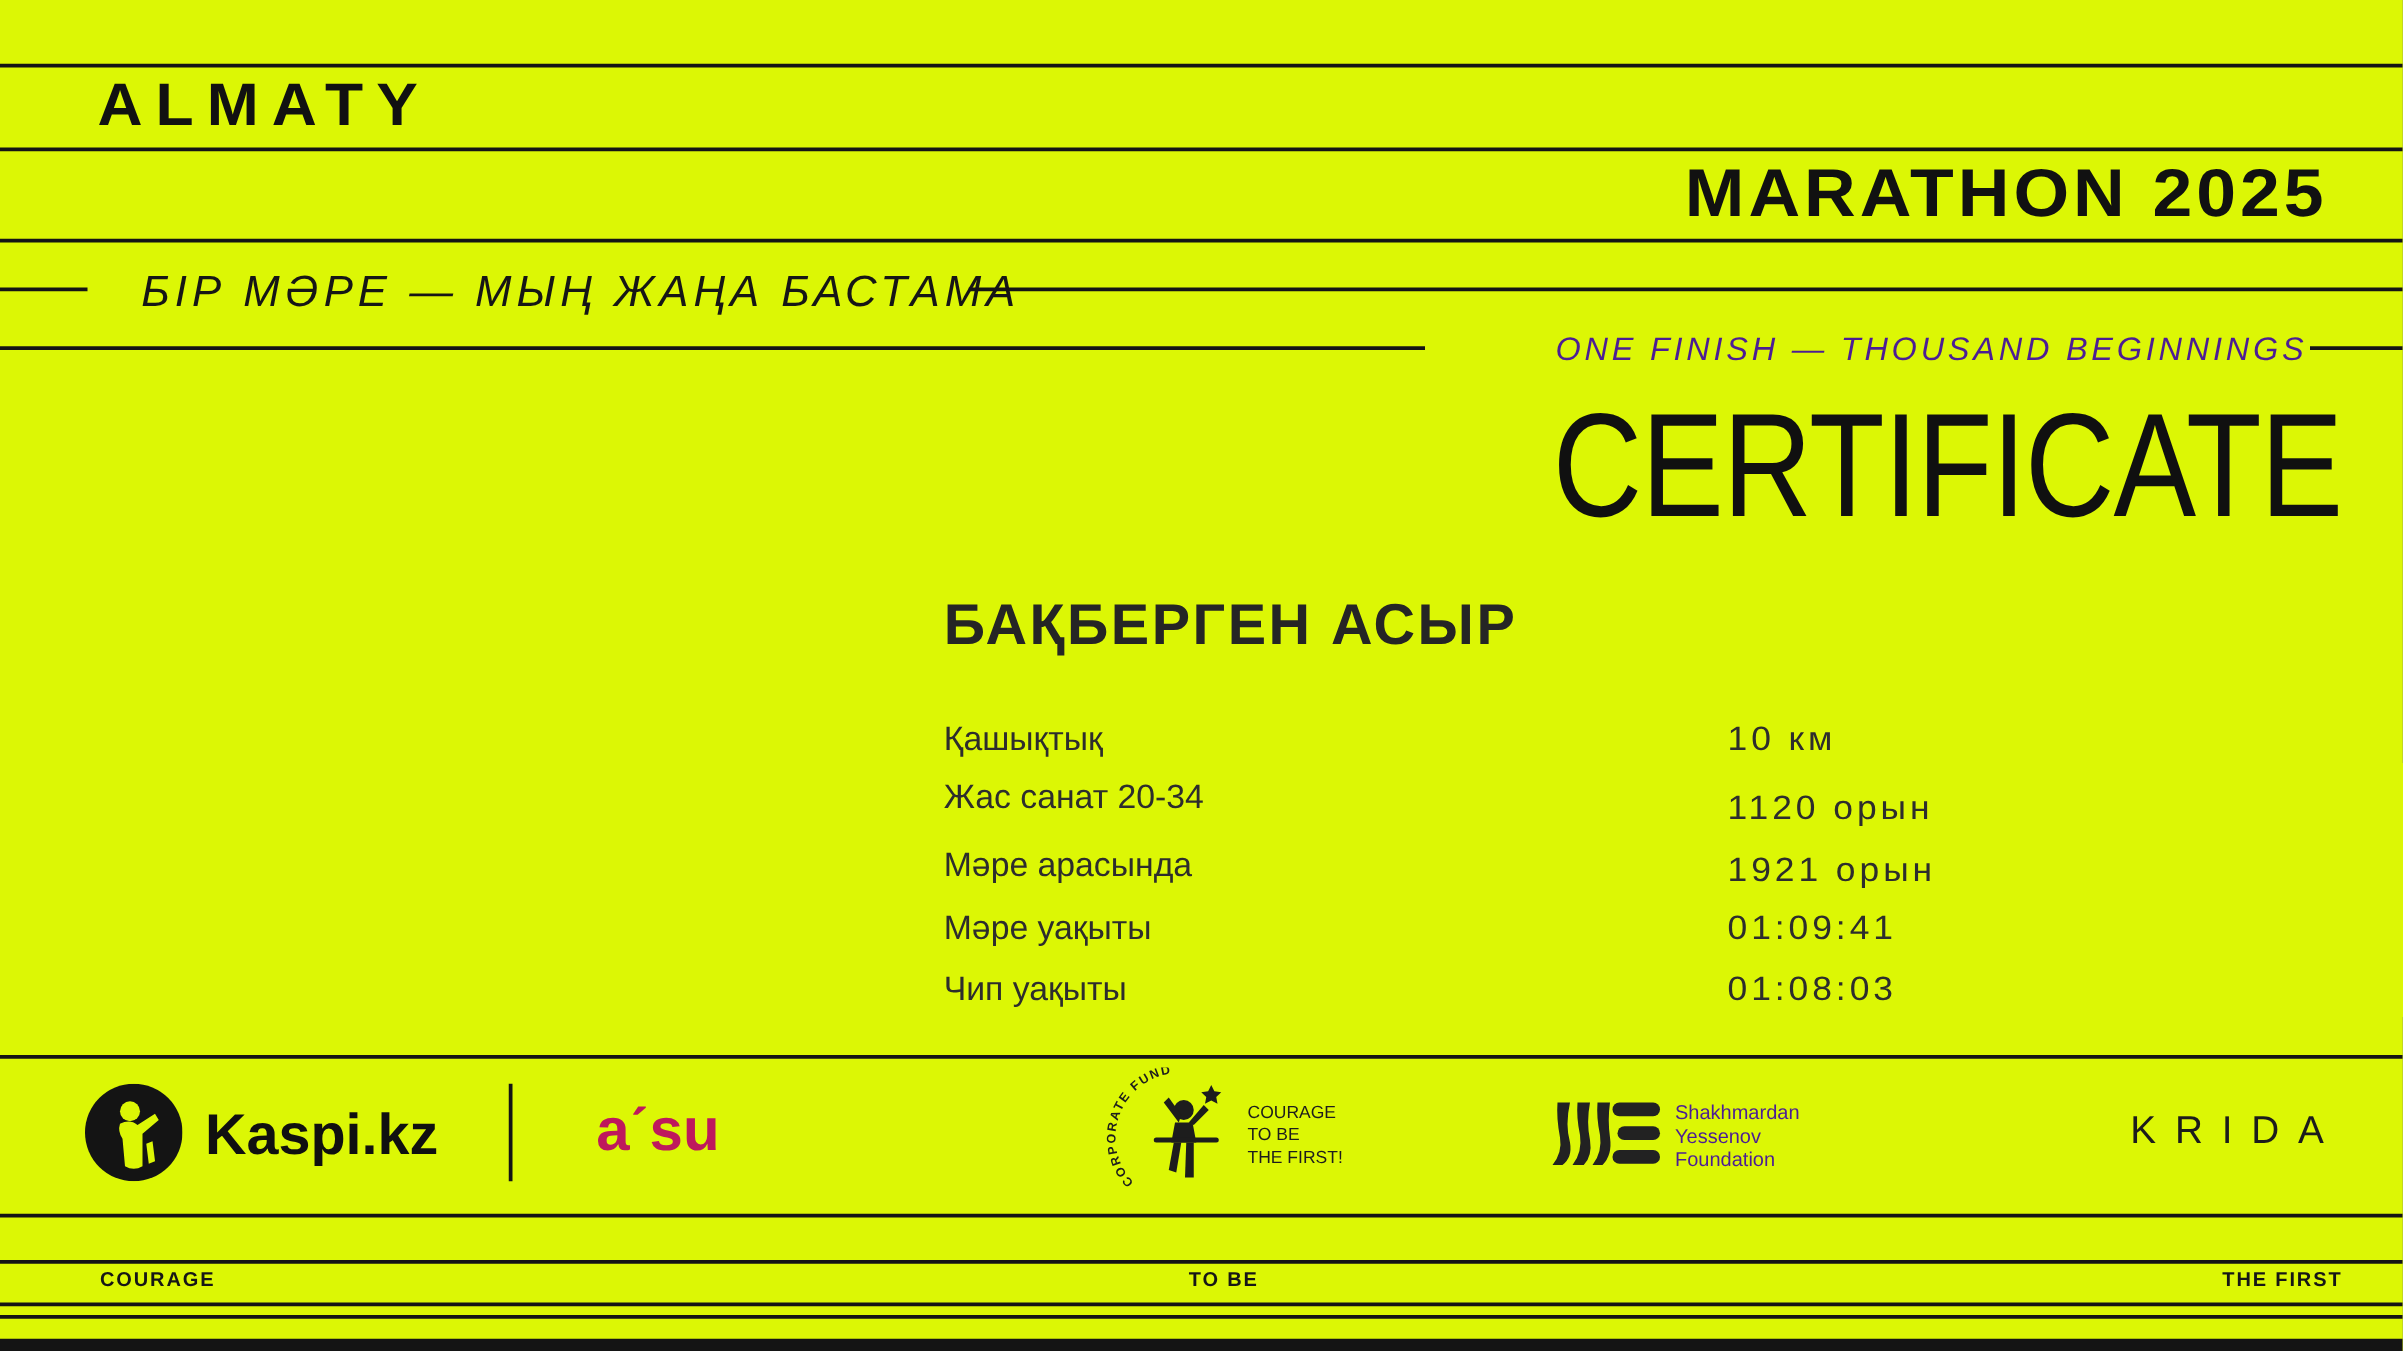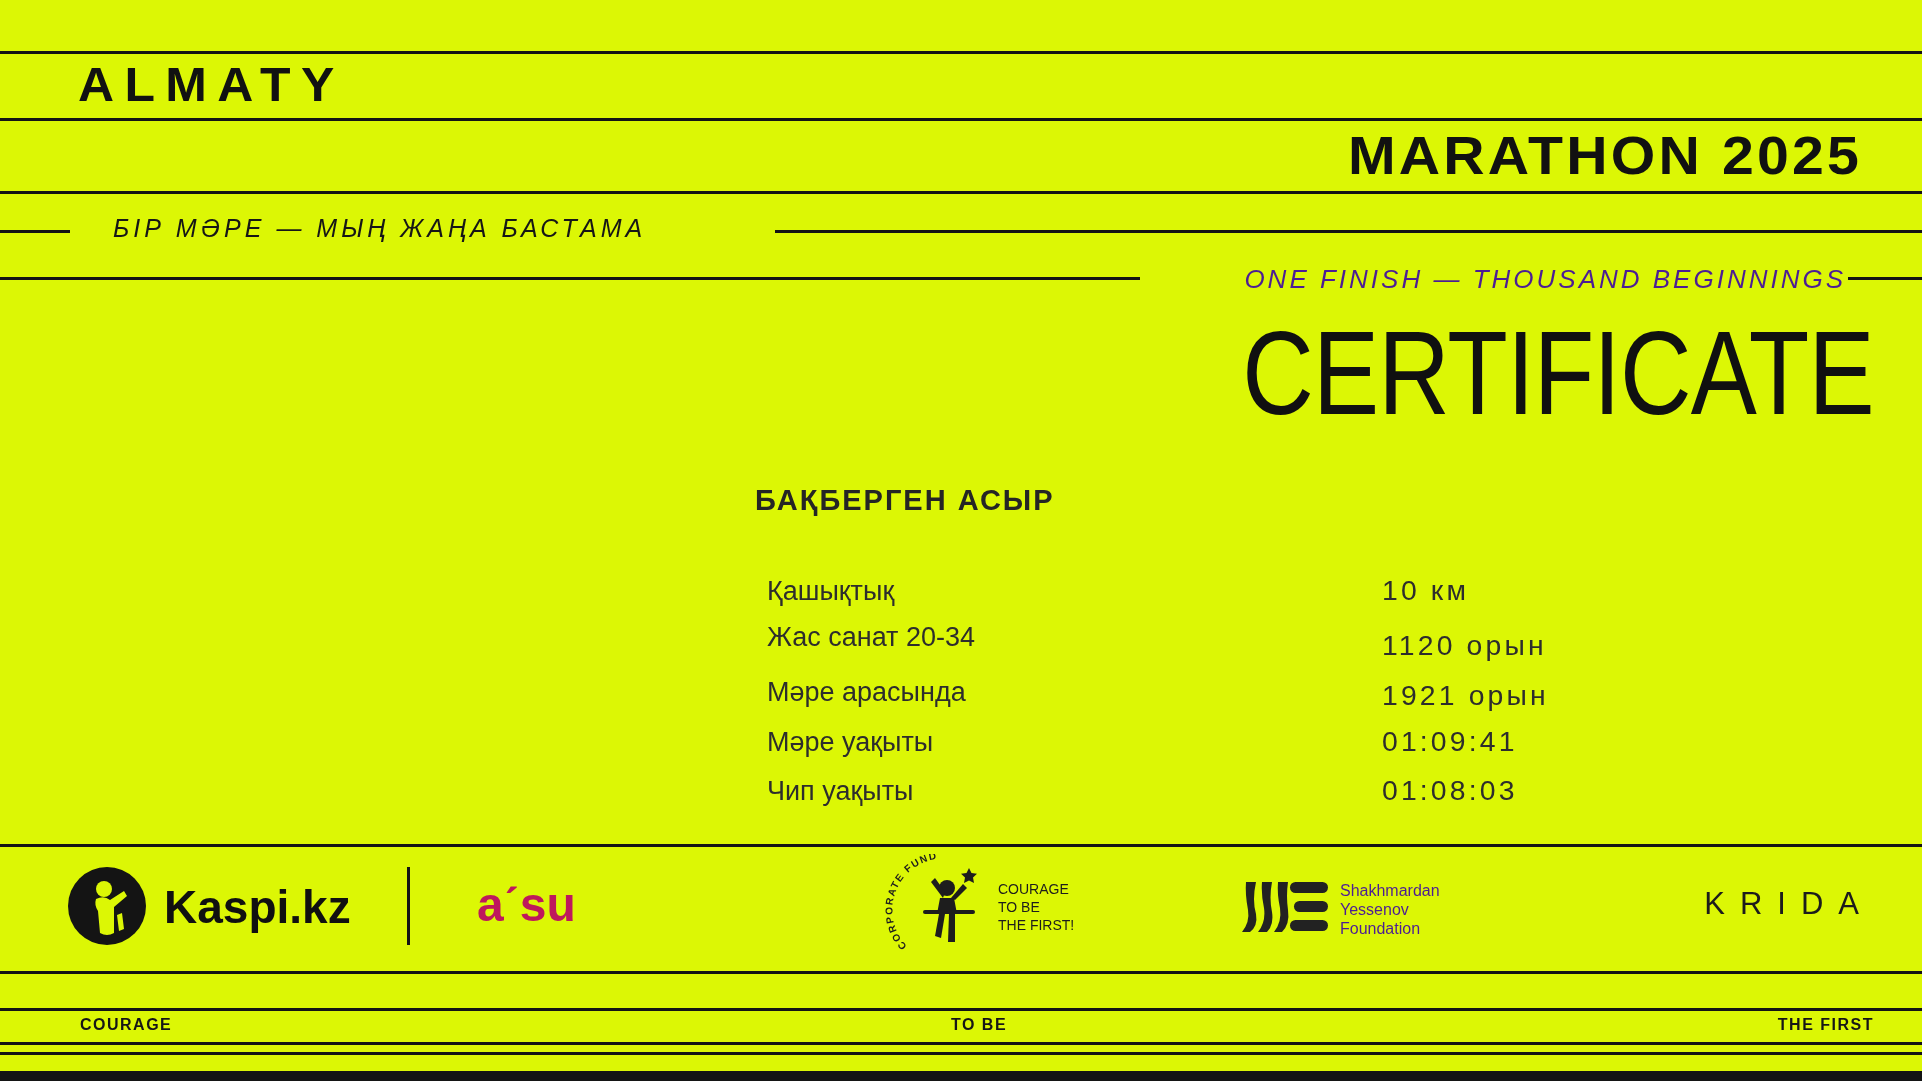--- a/index.html
+++ b/index.html
@@ -16,36 +16,36 @@
     font-size:48px; font-weight:700; letter-spacing:10px; color:#111;
     transform:scaleX(1.04); transform-origin:left top; white-space:nowrap;
   }
   .marathon{
     position:absolute; right:96px; top:124px;
     font-size:54px; font-weight:700; letter-spacing:3px; color:#111;
     transform:scaleX(1.06); transform-origin:right top; white-space:nowrap;
   }
   .slogan-kk{
     position:absolute; left:113px; top:214px;
-    font-size:25px; font-style:italic; letter-spacing:4px; color:#161616; white-space:nowrap;
+    font-size:35px; font-style:italic; letter-spacing:4px; color:#161616; white-space:nowrap;
   }
   .slogan-en{
     position:absolute; right:112px; top:264px;
     font-size:26px; font-style:italic; letter-spacing:3px; color:#4c1d95; white-space:nowrap;
   }
   .cert-title{
     position:absolute; right:84px; top:314px;
     font-size:118px; font-weight:400; letter-spacing:-1px; color:#101010;
     transform:scaleX(0.84); transform-origin:right top; white-space:nowrap; line-height:1;
   }
   .athlete{
-    position:absolute; left:755px; top:484px;
-    font-size:29px; font-weight:700; letter-spacing:2px; color:#252525; white-space:nowrap;
+    position:absolute; left:755px; top:472px;
+    font-size:46px; font-weight:700; letter-spacing:2px; color:#252525; white-space:nowrap;
   }
-  .rlabel{position:absolute; left:755px; font-size:27px; color:#2d2d2d; white-space:nowrap;margin-left:12px;}
+  .rlabel{position:absolute; left:755px; font-size:27px; color:#2d2d2d; white-space:nowrap;}
   .rvalue{position:absolute; left:1382px; font-size:27px; letter-spacing:3px; color:#2d2d2d;
           transform:scaleX(1.05); transform-origin:left top; white-space:nowrap;}
 
   .kaspi-logo{position:absolute; left:68px; top:867px;}
   .kaspi-text{position:absolute; left:164px; top:880px; font-size:46px; font-weight:700; color:#101010; white-space:nowrap;}
   .vdivider{position:absolute; left:407px; top:867px; width:3px; height:78px; background:#141414;}
   .asu-text{position:absolute; left:477px; top:877px; font-size:48px; font-weight:700; color:#be185d; white-space:nowrap;}
   .cf-logo{position:absolute; left:885px; top:854px;}
   .ye-logo{position:absolute; left:1240px; top:880px;}
   .ye-text{position:absolute; left:1340px; top:881px; font-size:16px; line-height:19px; color:#4c1d95;}

